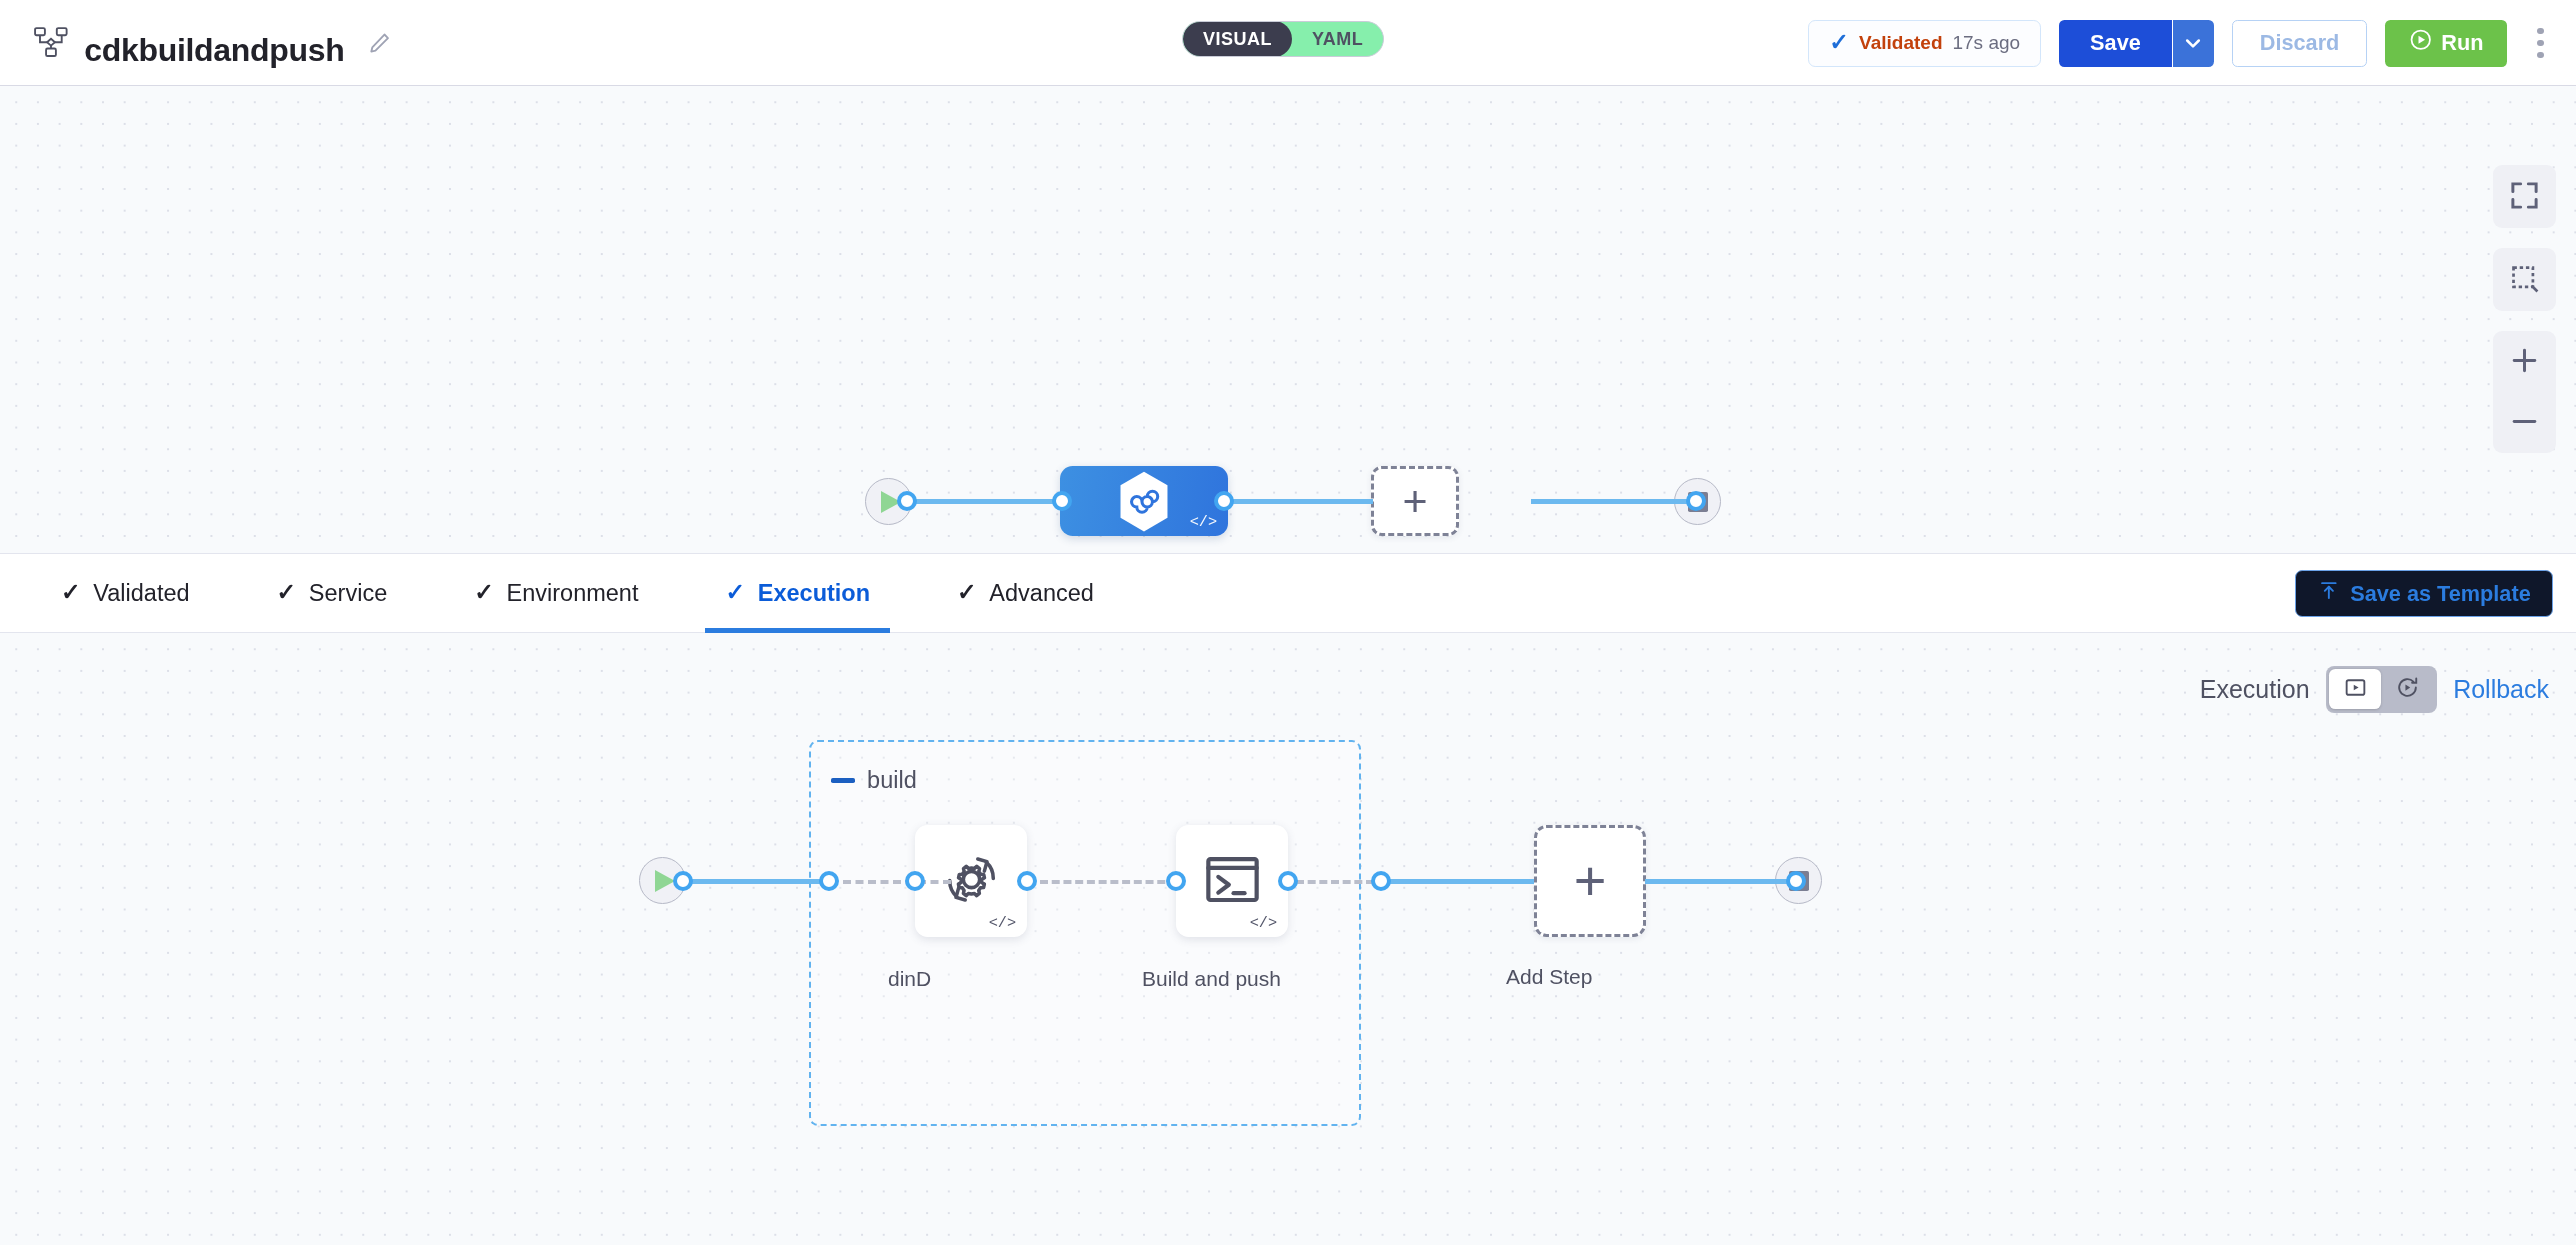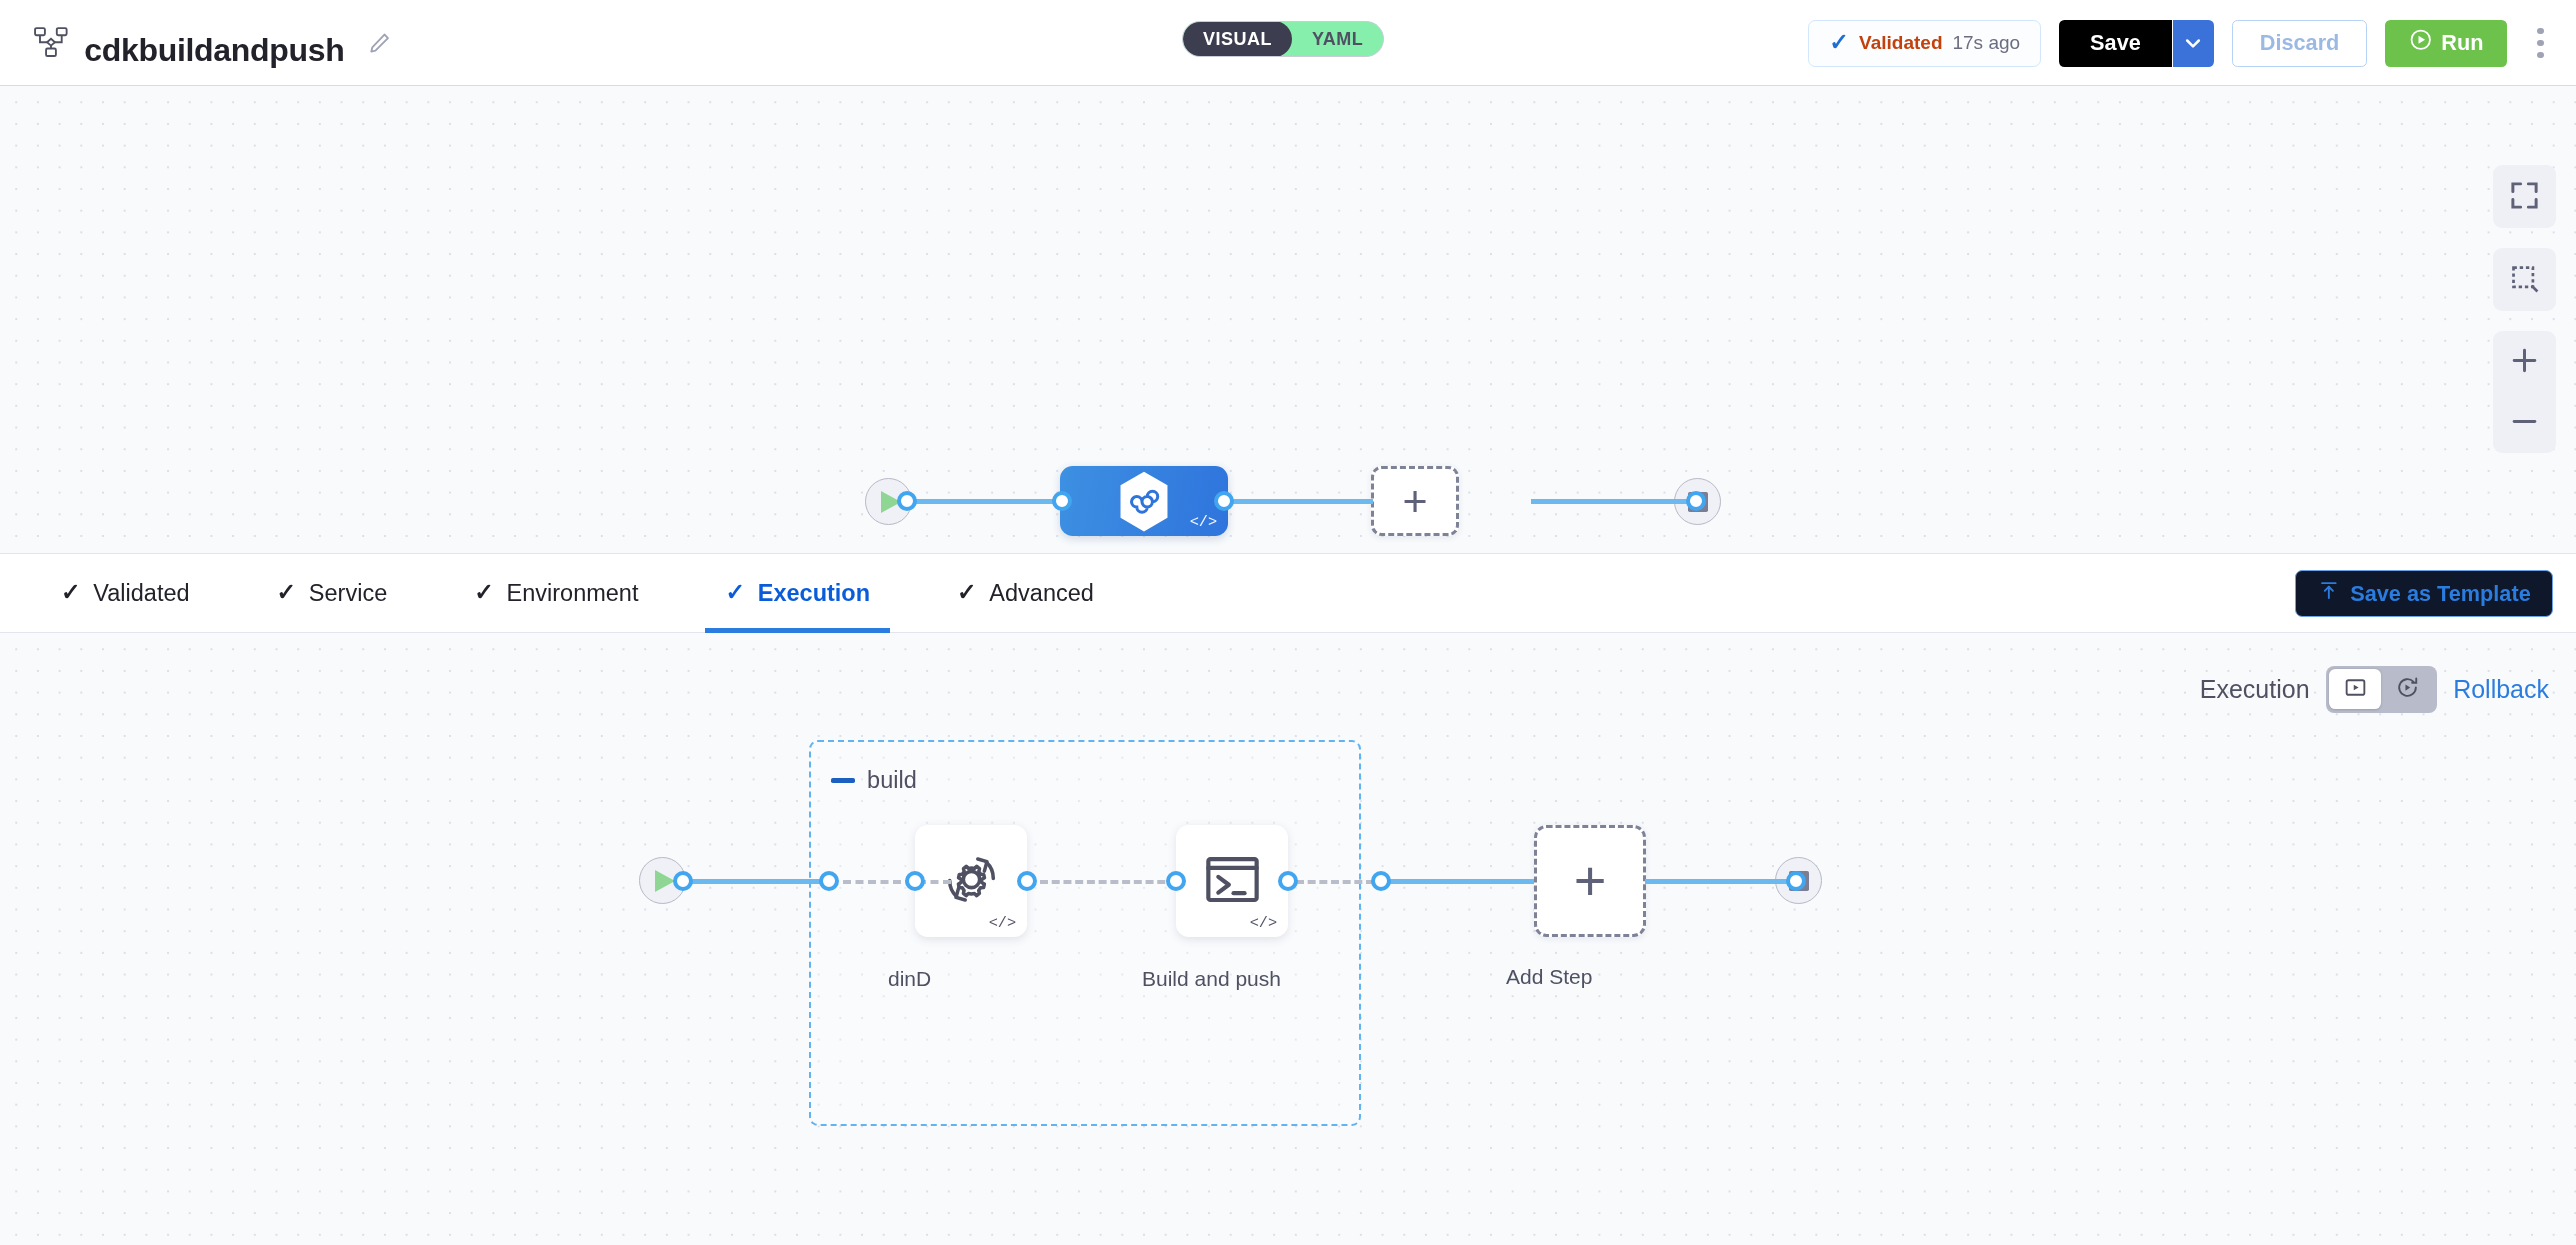--- a/index.html
+++ b/index.html
@@ -50,21 +50,21 @@
     display: flex; align-items: center; gap: 10px;
     height: 47px; padding: 0 20px;
     border: 0.9px solid #d3e6fb; border-radius: 7.2px; background: #fcfdff;
   }
   .validated-badge .check { color: #1e6ed8; font-size: 23.5px; line-height: 1; font-weight: bold; }
   .validated-badge .v-label { font-size: 19px; font-weight: bold; color: #c2410c; }
   .validated-badge .v-time { font-size: 19px; color: #6b6d80; }
 
   .save-group { display: flex; align-items: stretch; height: 47px; border-radius: 5.4px; overflow: hidden; }
   .save-btn {
-    background: #000000; color: #ffffff; font-size: 21.7px; font-weight: bold;
+    background: #1d4ed8; color: #ffffff; font-size: 21.7px; font-weight: bold;
     display: flex; align-items: center; justify-content: center;
     padding: 0 31px; cursor: pointer; border: none;
     font-family: "Liberation Sans", sans-serif;
   }
   .save-caret {
     background: #3b72d9; width: 42px; display: flex; align-items: center; justify-content: center;
     cursor: pointer; border-left: 1.8px solid #ffffff;
   }
   .save-caret svg { width: 20px; height: 20px; color: #ffffff; }
 

